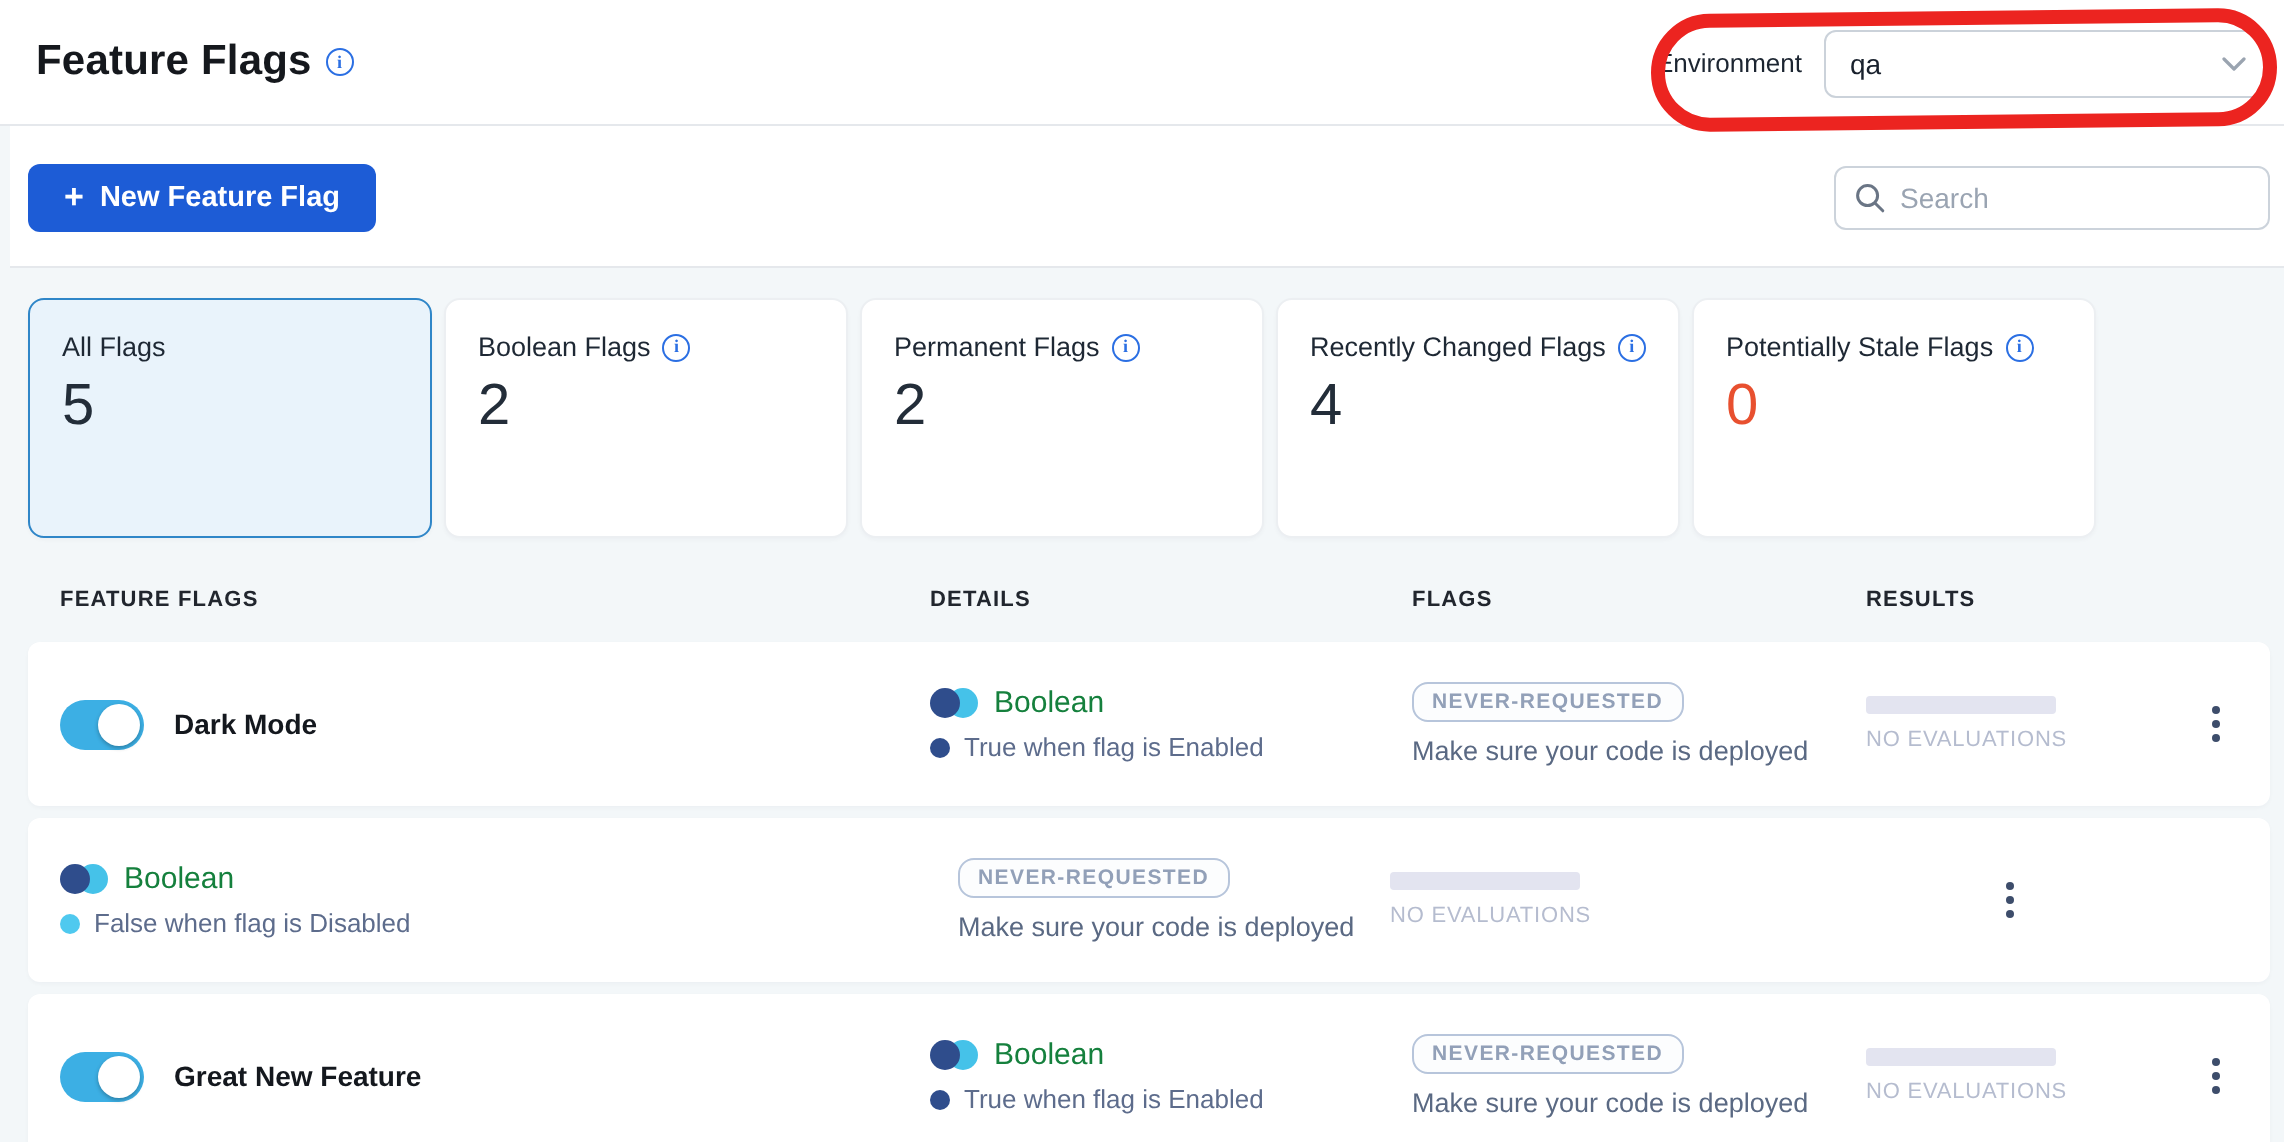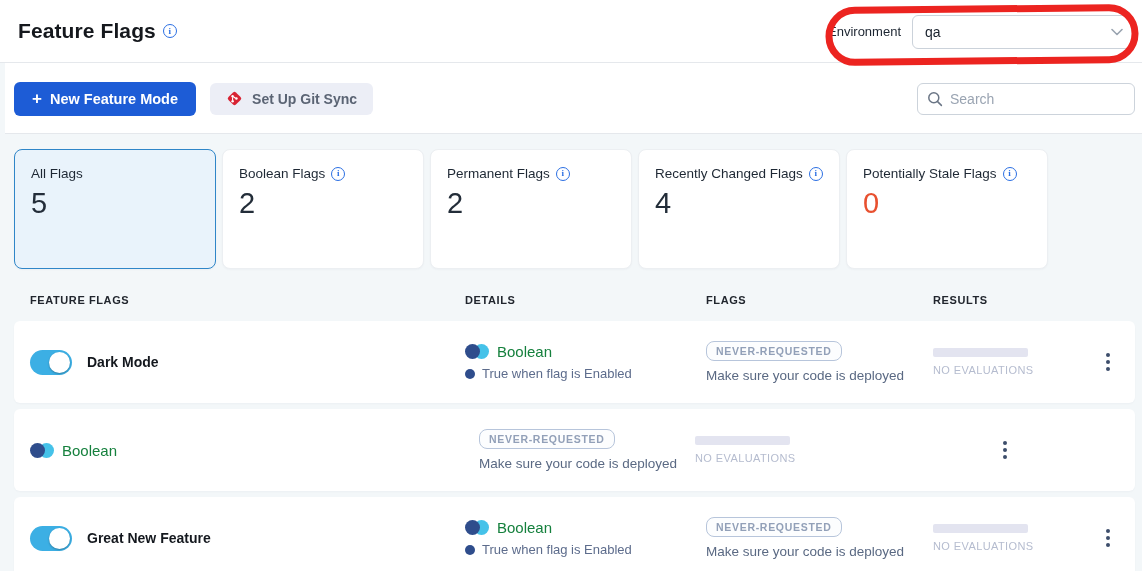--- a/index.html
+++ b/index.html
@@ -110,31 +110,21 @@
 
     <svg class="annotation" viewBox="0 0 320 66">
       <rect x="7" y="7" width="306" height="52" rx="26" ry="26" fill="none" stroke="#ec2420" stroke-width="7" transform="rotate(-0.6 160 33)"></rect>
     </svg>
   </div>
 
   <div class="left-strip"></div>
   <div class="toolbar">
     <button class="btn-primary">
       <span class="plus">+</span>
-      <span>New Feature Mode</span>
-    </button>
-    <button class="btn-gitsync">
-      <svg width="17" height="17" viewBox="0 0 17 17">
-        <rect x="3.2" y="3.2" width="10.6" height="10.6" rx="2" fill="#d82333" transform="rotate(45 8.5 8.5)"></rect>
-        <circle cx="6.6" cy="6.2" r="1.25" fill="#fff"></circle>
-        <circle cx="10.4" cy="8.6" r="1.25" fill="#fff"></circle>
-        <circle cx="6.6" cy="11.2" r="1.25" fill="#fff"></circle>
-        <path d="M6.6 7.2 L6.6 10.2 M7.5 6.8 L9.5 8.2" stroke="#fff" stroke-width="1.1" fill="none"></path>
-      </svg>
-      <span>Set Up Git Sync</span>
+      <span>New Feature Flag</span>
     </button>
     <div class="search-box">
       <svg width="16" height="16" viewBox="0 0 16 16">
         <circle cx="6.8" cy="6.8" r="5" fill="none" stroke="#6a7585" stroke-width="1.5"></circle>
         <line x1="10.6" y1="10.6" x2="14.4" y2="14.4" stroke="#6a7585" stroke-width="1.5" stroke-linecap="round"></line>
       </svg>
       <input type="text" placeholder="Search" style="">
     </div>
   </div>
 
@@ -227,20 +217,24 @@
 
       <div class="tgrid frow">
         <div class="cell-details">
           <div class="type-line">
             <span class="bool-icon">
                 <span class="c cyan"></span>
                 <span class="c navy"></span>
               </span>
             <span class="type-name">Boolean</span>
           </div>
+          <div class="rule-line">
+            <span class="rule-dot" style="background: rgb(79, 201, 239);"></span>
+            <span class="rule-text">False when flag is Disabled</span>
+          </div>
         </div>
         <div class="cell-status">
           <span class="badge">NEVER-REQUESTED</span>
           <span class="status-text">Make sure your code is deployed</span>
         </div>
         <div class="cell-results">
           <div class="eval-bar"></div>
           <span class="eval-text">NO EVALUATIONS</span>
         </div>
         <div class="cell-menu">

